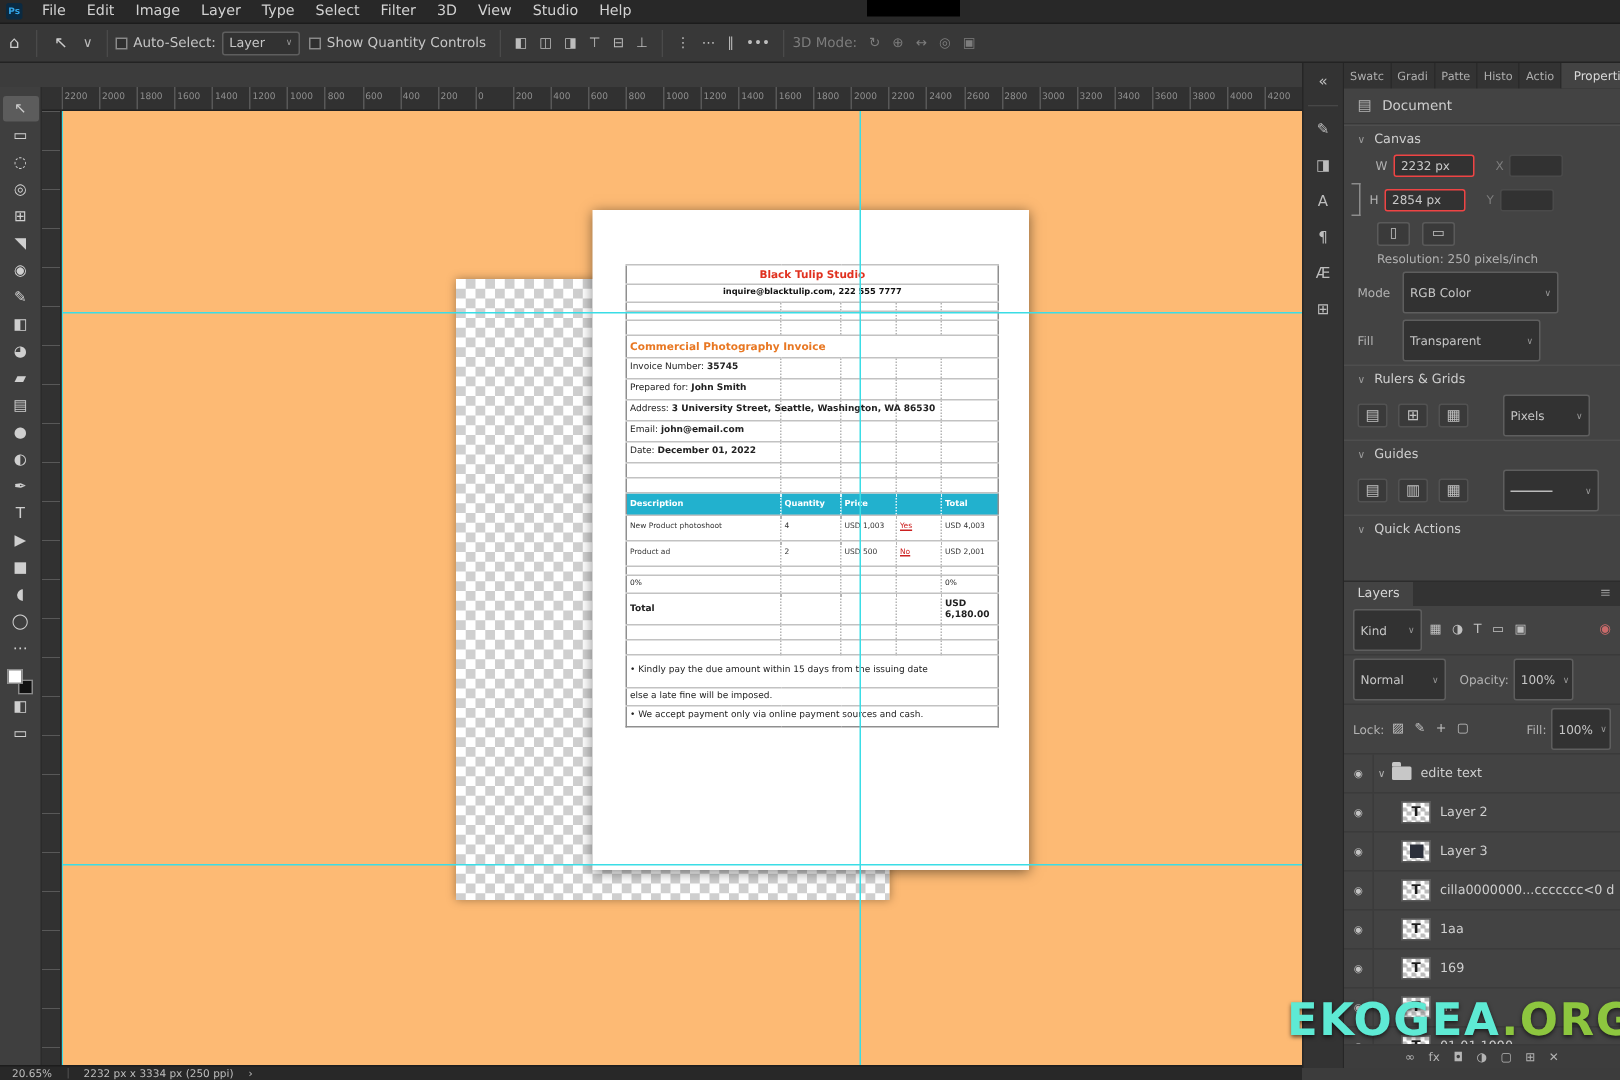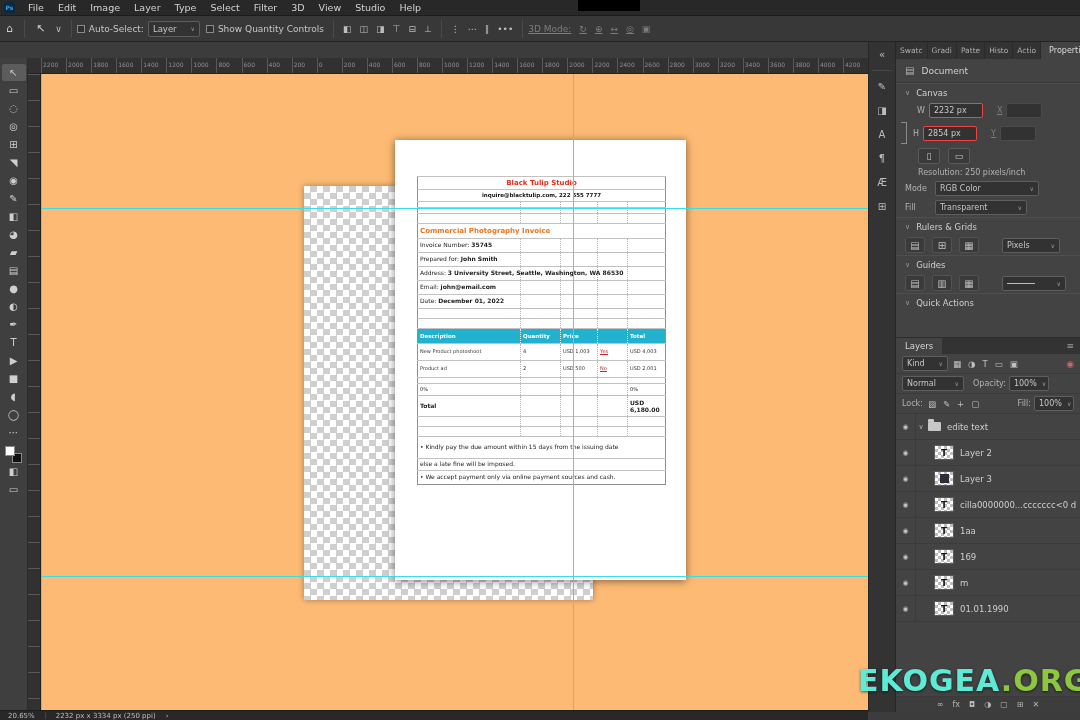--- a/index.html
+++ b/index.html
@@ -18,26 +18,26 @@
   
   .optionsbar { position:absolute; left:0; top:16px; width:1080px; height:26px;
     background:#383838; border-bottom:1px solid #232323; display:flex; align-items:center;
     font-size:9px; color:#c6c6c6; z-index:29;}
   .ob-icon { font-size:11px; color:#cccccc; padding:0 6px; }
   .ob-div { width:1px; height:18px; background:#2a2a2a; border-right:1px solid #4a4a4a; margin:0 5px;}
   .chk { width:8px; height:8px; border:1px solid #8a8a8a; background:#2f2f2f; display:inline-block; margin-right:4px;}
   .ob-group { display:flex; align-items:center; }
   .ob-label { margin-right:4px; }
   .sel { display:inline-flex; justify-content:space-between; align-items:center;
-    background:#323232; border:1px solid #5e5e5e; border-radius:2px; height:15px;
+    background:#323232; border:1px solid #5e5e5e; border-radius:2px; height:28px;
     font-size:8px; color:#c6c6c6; padding:0 4px; }
   .sel .car { font-size:6px; color:#999; margin-left:5px; }
   .ob-sel { height:16px; width:52px; margin-right:6px; font-size:8.5px;}
   .ico-sm { font-size:9px; color:#bdbdbd; padding:0 4px; }
-  .dim { color:#7d7d7d;text-decoration:underline; }
+  .dim { color:#7d7d7d; }
 
   
   .tabbar { position:absolute; left:0; top:42px; width:1080px; height:16px; background:#2b2b2b; display:flex; z-index:28;}
   .doc-tab { background:#3c3c3c; color:#d0d0d0; font-size:8.5px; display:flex; align-items:center;
     padding:0 8px; gap:8px; border-right:1px solid #242424;}
   .doc-tab .x { color:#9d9d9d; font-size:9px; }
 
   
   .toolbar { position:absolute; left:0; top:58px; width:28px; height:654px; background:#3f3f3f;
     border-right:1px solid #2b2b2b; display:flex; flex-direction:column; align-items:center; padding-top:6px; z-index:20;}

